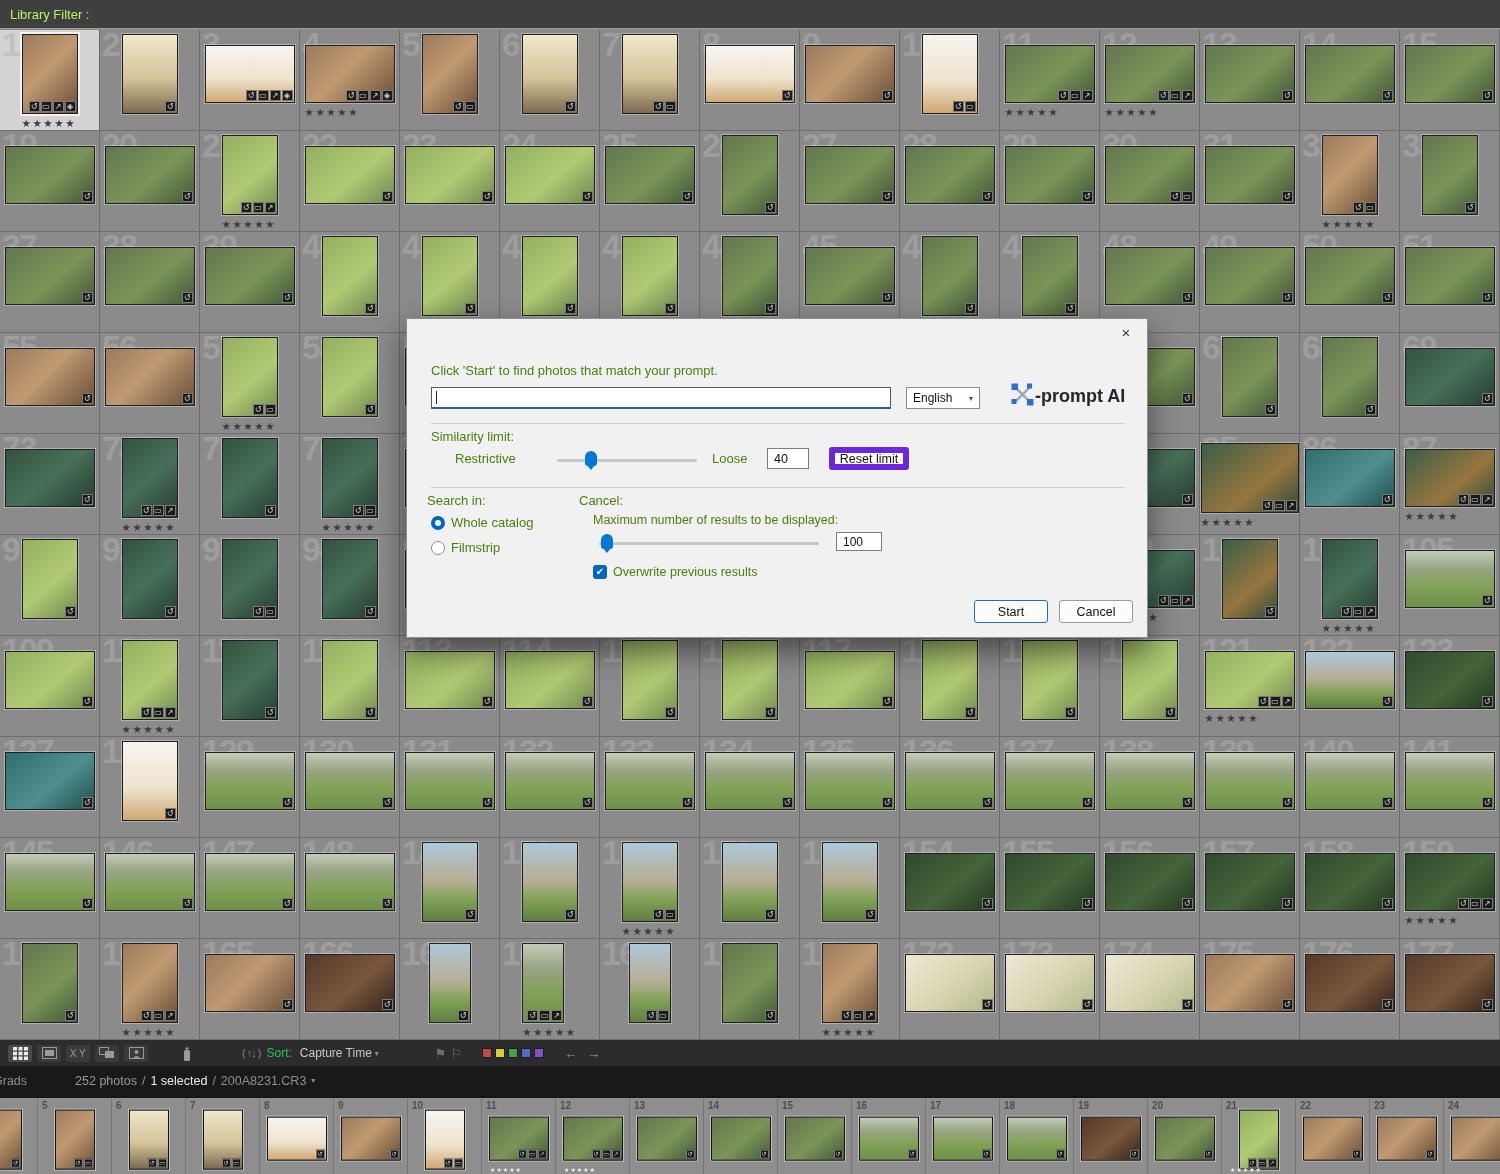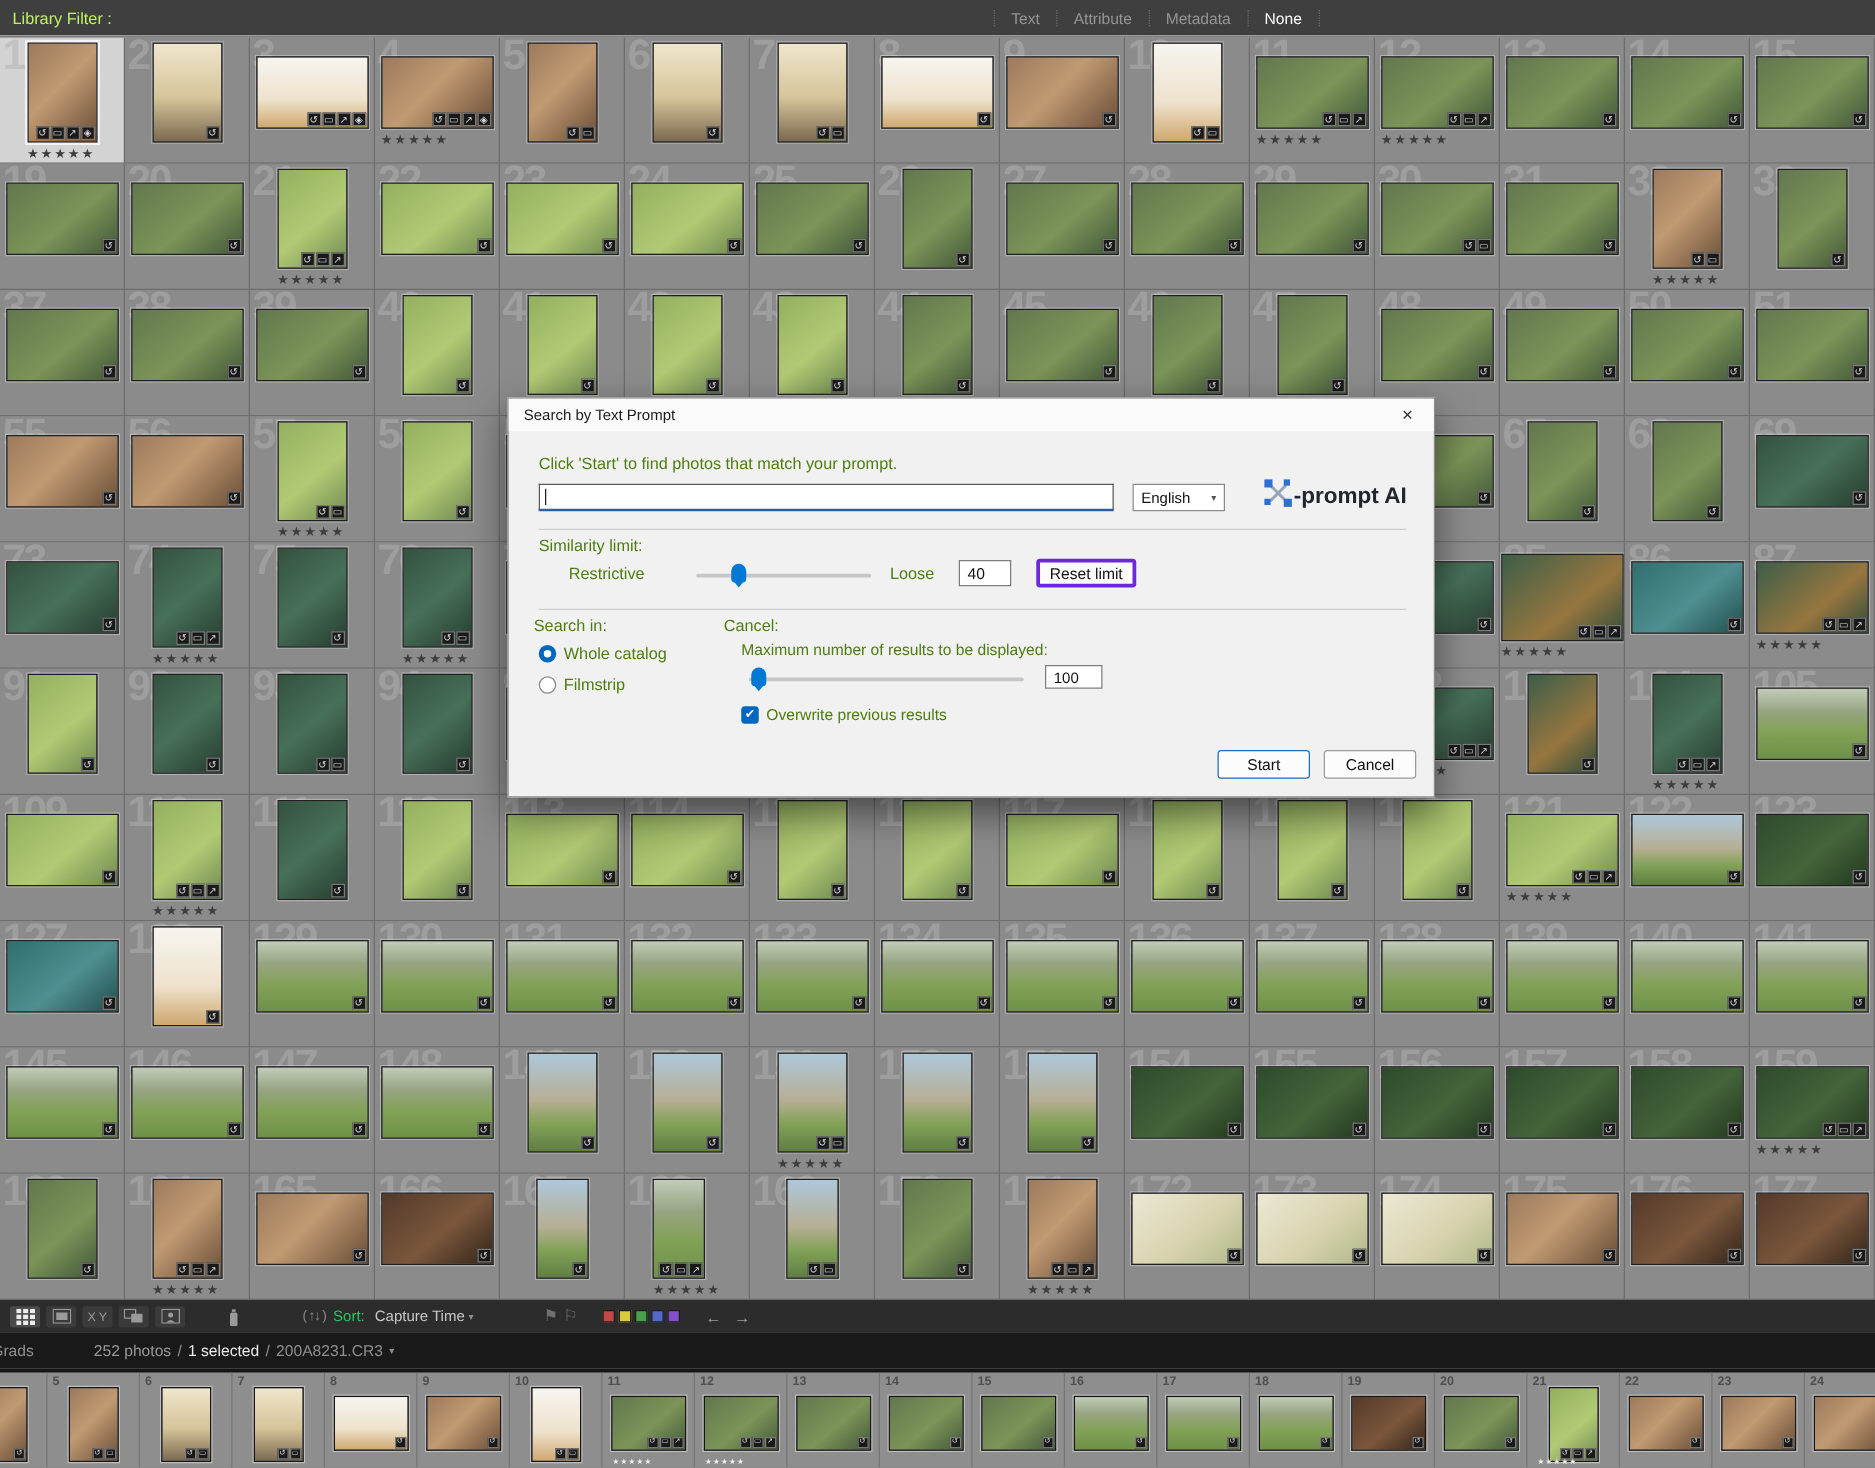--- a/index.html
+++ b/index.html
@@ -126,31 +126,20 @@
   .radio.on{border:4.5px solid #0067c0}
   .radio.off{border:1px solid #8a8a8a}
   .checkbox{position:absolute;left:186px;top:246px;width:14px;height:14px;background:#0067c0;
             border-radius:3px;color:#fff;font-size:10px;line-height:14px;text-align:center}
 </style>
 </head>
 <body>
 
 <div class="topbar">
   <div class="lf-title">Library Filter :</div>
-  <div class="filters">
-      <span class="fsep"></span>
-      <span class="fitem">Text</span>
-      <span class="fsep"></span>
-      <span class="fitem">Attribute</span>
-      <span class="fsep"></span>
-      <span class="fitem">Metadata</span>
-      <span class="fsep"></span>
-      <span class="fitem active">None</span>
-      <span class="fsep"></span>
-    </div>
 </div>
 
 <div class="grid">
     <div class="grow">
       <div class="gcell sel">
         <div class="gnum">1</div>
         <div class="gstack">
           <div class="tcol">
             <div class="thumb o-p t-warm">
               <div class="badges">
@@ -2421,21 +2410,20 @@
       <div class="fnum">24</div>
       <div class="fthumb fs-l t-warm">
         <div class="fbadges">
           <span class="fbadge">↺</span>
         </div>
       </div>
     </div>
   </div>
 
 <div class="dialog">
-  <div class="dtitle">Search by Text Prompt</div>
   <div class="dclose">×</div>
 
   <div class="dlabel" style="left:24px;top:44px">Click 'Start' to find photos that match your prompt.</div>
 
   <div class="dinput">
       <div class="dcaret"></div>
     </div>
   <div class="dselect">
     <span>English</span>
     <span class="chev">▾</span>
@@ -2454,21 +2442,21 @@
 
   <div class="dhr" style="top:104px"></div>
 
   <div class="dlabel" style="left:24px;top:110px">Similarity limit:</div>
   <div class="dlabel" style="left:48px;top:132px">Restrictive</div>
   <div class="slider" style="left:150px;top:140px;width:140px">
     <div class="sthumb" style="left:28px"></div>
   </div>
   <div class="dlabel" style="left:305px;top:132px">Loose</div>
   <div class="vbox" style="left:360px;top:129px;width:42px;height:21px">40</div>
-  <div class="dbtn" style="left:422px;top:128px;width:80px;height:23px;border:3px solid #6d28d9">Reset limit</div>
+  <div class="dbtn" style="left:422px;top:128px;width:80px;height:23px;border:6px solid #6d28d9">Reset limit</div>
 
   <div class="dhr" style="top:168px"></div>
 
   <div class="dlabel" style="left:20px;top:174px">Search in:</div>
   <div class="dlabel" style="left:172px;top:174px">Cancel:</div>
 
   <div class="radio on" style="left:24px;top:197px"></div>
   <div class="dlabel" style="left:44px;top:196px">Whole catalog</div>
   <div class="radio off" style="left:24px;top:222px"></div>
   <div class="dlabel" style="left:44px;top:221px">Filmstrip</div>

